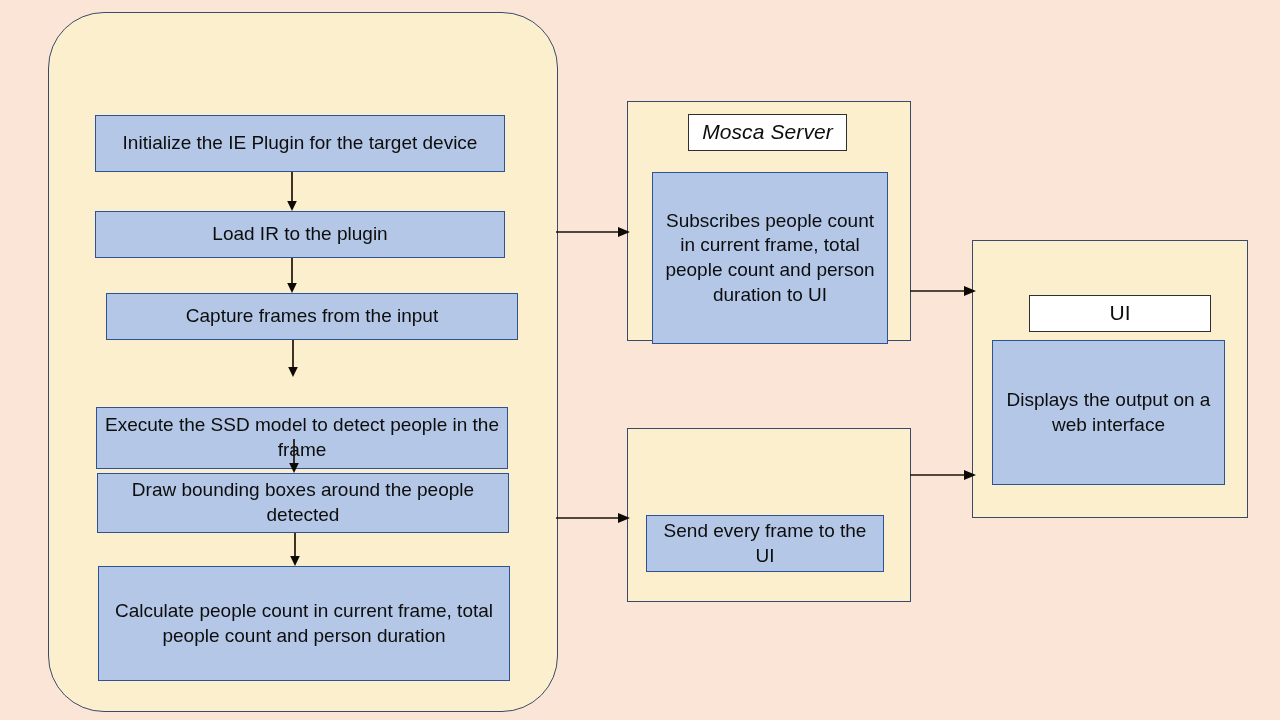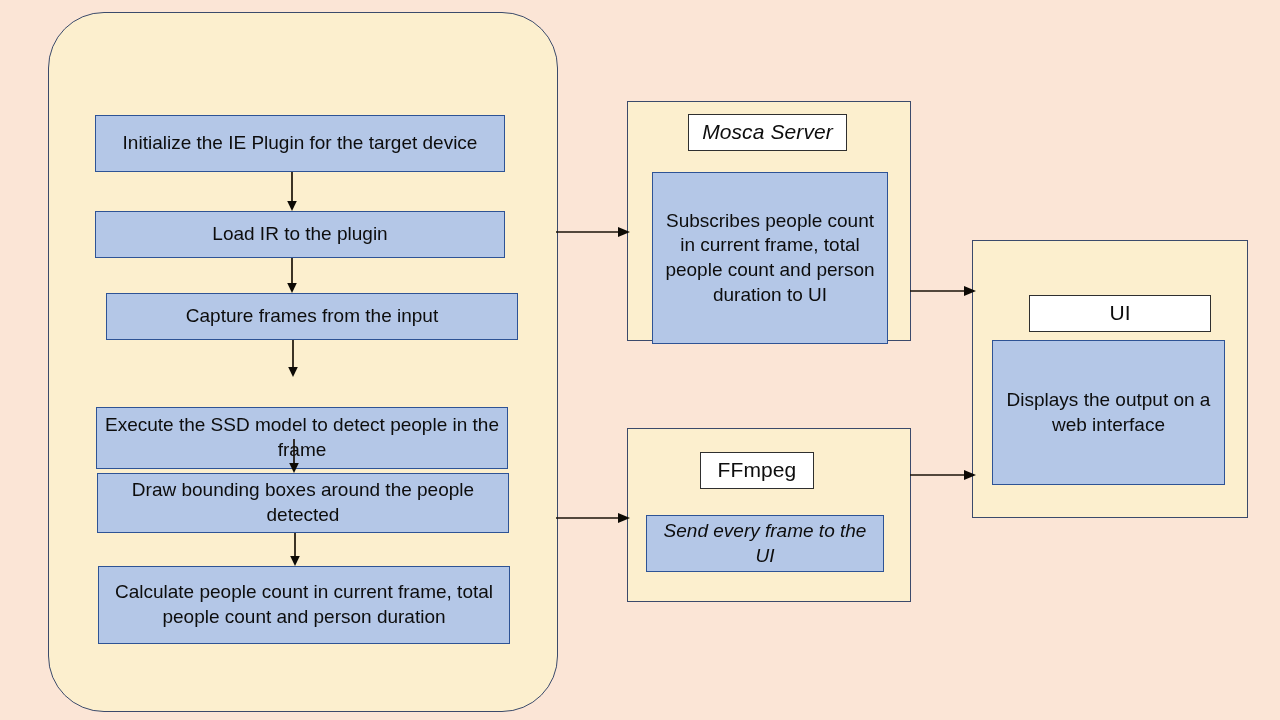--- a/index.html
+++ b/index.html
@@ -106,21 +106,21 @@
   </div>
 
   <div class="node process-box" style="left:96px; top:377px; width:412px; height:62px;margin-top:30px;">
     <span>Execute the SSD model to detect people in the frame</span>
   </div>
 
   <div class="node process-box" style="left:97px; top:473px; width:412px; height:60px;">
     <span>Draw bounding boxes around the people detected</span>
   </div>
 
-  <div class="node process-box" style="left:98px; top:566px; width:412px; height:78px;">
+  <div class="node process-box" style="left:98px; top:566px; width:412px; height:115px;">
     <span>Calculate people count in current frame, total people count and person duration</span>
   </div>
 
   <svg class="connector" style="left:283px; top:172px; width:18px; height:40px;" viewBox="0 0 18 40">
     <line x1="9" y1="0" x2="9" y2="31"></line>
     <polygon points="9,39 4.2,29 13.8,29"></polygon>
   </svg>
 
   <svg class="connector" style="left:283px; top:258px; width:18px; height:36px;" viewBox="0 0 18 36">
     <line x1="9" y1="0" x2="9" y2="27"></line>
@@ -149,25 +149,22 @@
     <span>Mosca Server</span>
   </div>
 
   <div class="node process-box" style="left:652px; top:172px; width:236px; height:172px;">
     <span>Subscribes people count in current frame, total people count and person duration to UI</span>
   </div>
 
   <div class="node group-container" style="left:627px; top:428px; width:284px; height:174px;">
   </div>
 
-  <div class="node title-chip" style="left:700px; top:452px; width:114px; height:37px;">
-    <span>FFmpeg</span>
-  </div>
 
-  <div class="node process-box" style="left:646px; top:515px; width:238px; height:57px;font-style:italic;">
+  <div class="node process-box" style="left:646px; top:515px; width:238px; height:57px;">
     <span>Send every frame to the UI</span>
   </div>
 
   <div class="node group-container" style="left:972px; top:240px; width:276px; height:278px;">
   </div>
 
   <div class="node title-chip" style="left:1029px; top:273px; width:182px; height:37px;margin-top:22px;">
     <span>UI</span>
   </div>
 

